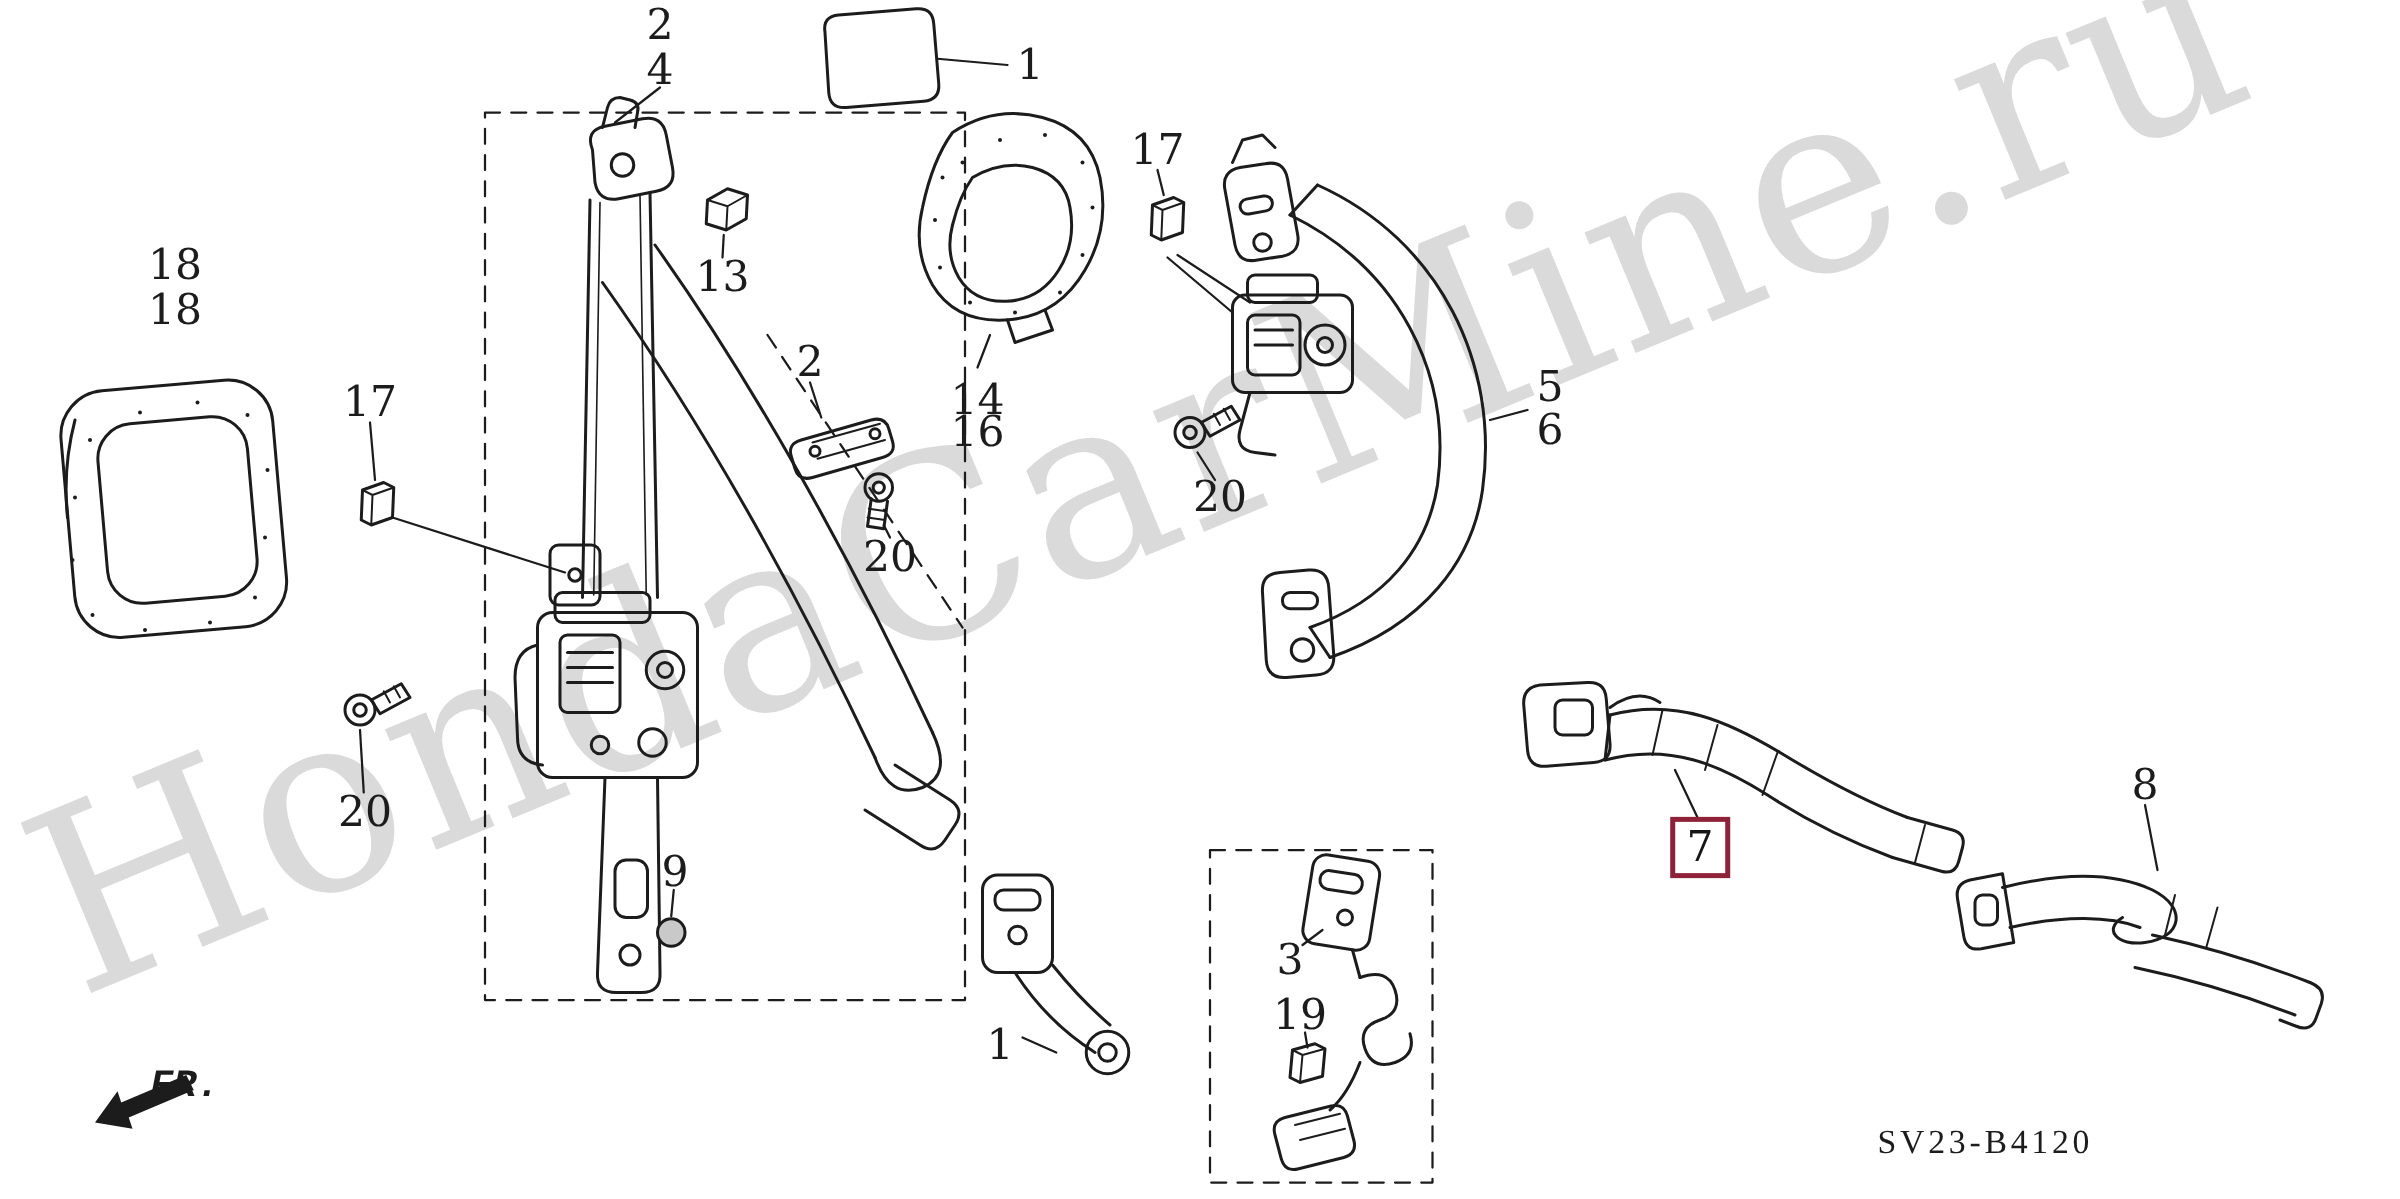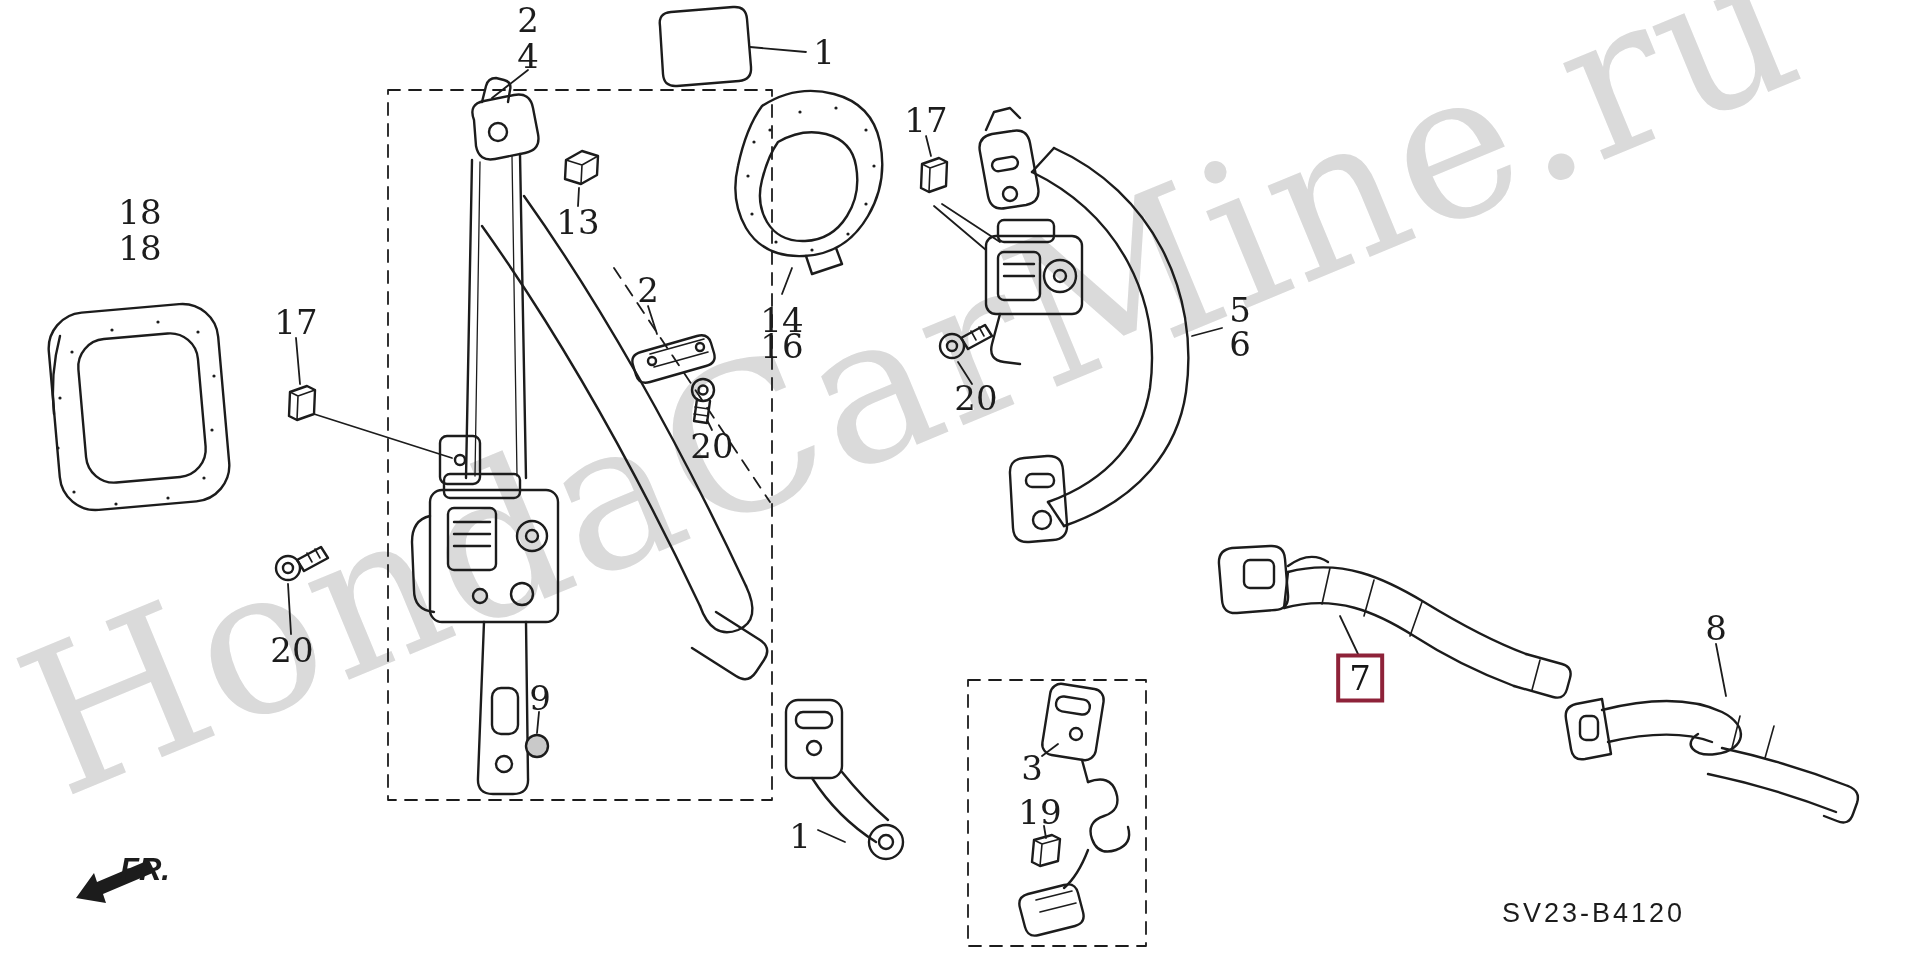--- a/index.html
+++ b/index.html
@@ -6,23 +6,23 @@
   html,body{width:1920px;height:959px;background:var(--bg,#fff);overflow:hidden}
   .stage{position:relative;width:1920px;height:959px;background:var(--bg,#fff);overflow:hidden;
          font-family:"DejaVu Serif",serif;color:var(--ink,#1c1c1c)}
   .watermark{position:absolute;left:40px;top:622px;font-size:202px;line-height:1.1;white-space:nowrap;
              color:var(--wm,#d6d6d6);opacity:.9;transform:rotate(-22.5deg);transform-origin:0 55%;
              font-family:"DejaVu Serif",serif;letter-spacing:2px;pointer-events:none;user-select:none}
   svg.art{position:absolute;left:0;top:0;width:1920px;height:959px}
   .callout{position:absolute;transform:translate(-50%,-50%);font-size:34px;line-height:1;
            color:var(--ink,#1c1c1c);cursor:pointer;font-family:"DejaVu Serif",serif;text-align:center}
   .callout.hl{border:4px solid var(--hl,#8e2239);padding:3px 9px 4px 9px;color:#161616;background:transparent}
-  .fr-text{position:absolute;left:120px;top:852px;font-family:Liberation Sans, sans-serif;
+  .fr-text{position:absolute;left:120px;top:852px;font-family:Liberation Mono, monospace;
            font-weight:700;font-style:italic;font-size:31px;color:var(--ink,#111)}
-  .code{position:absolute;left:1502px;top:898px;font-family:Liberation Sans, sans-serif;
+  .code{position:absolute;left:1502px;top:898px;font-family:Liberation Serif, serif;
         font-size:27px;letter-spacing:3px;color:var(--ink,#161616)}
 </style>
 </head>
 <body>
 
 <div class="stage">
 
   <div class="watermark">HondaCarMine.ru</div>
 
   <svg class="art" viewBox="0 0 1920 959" xmlns="http://www.w3.org/2000/svg">

